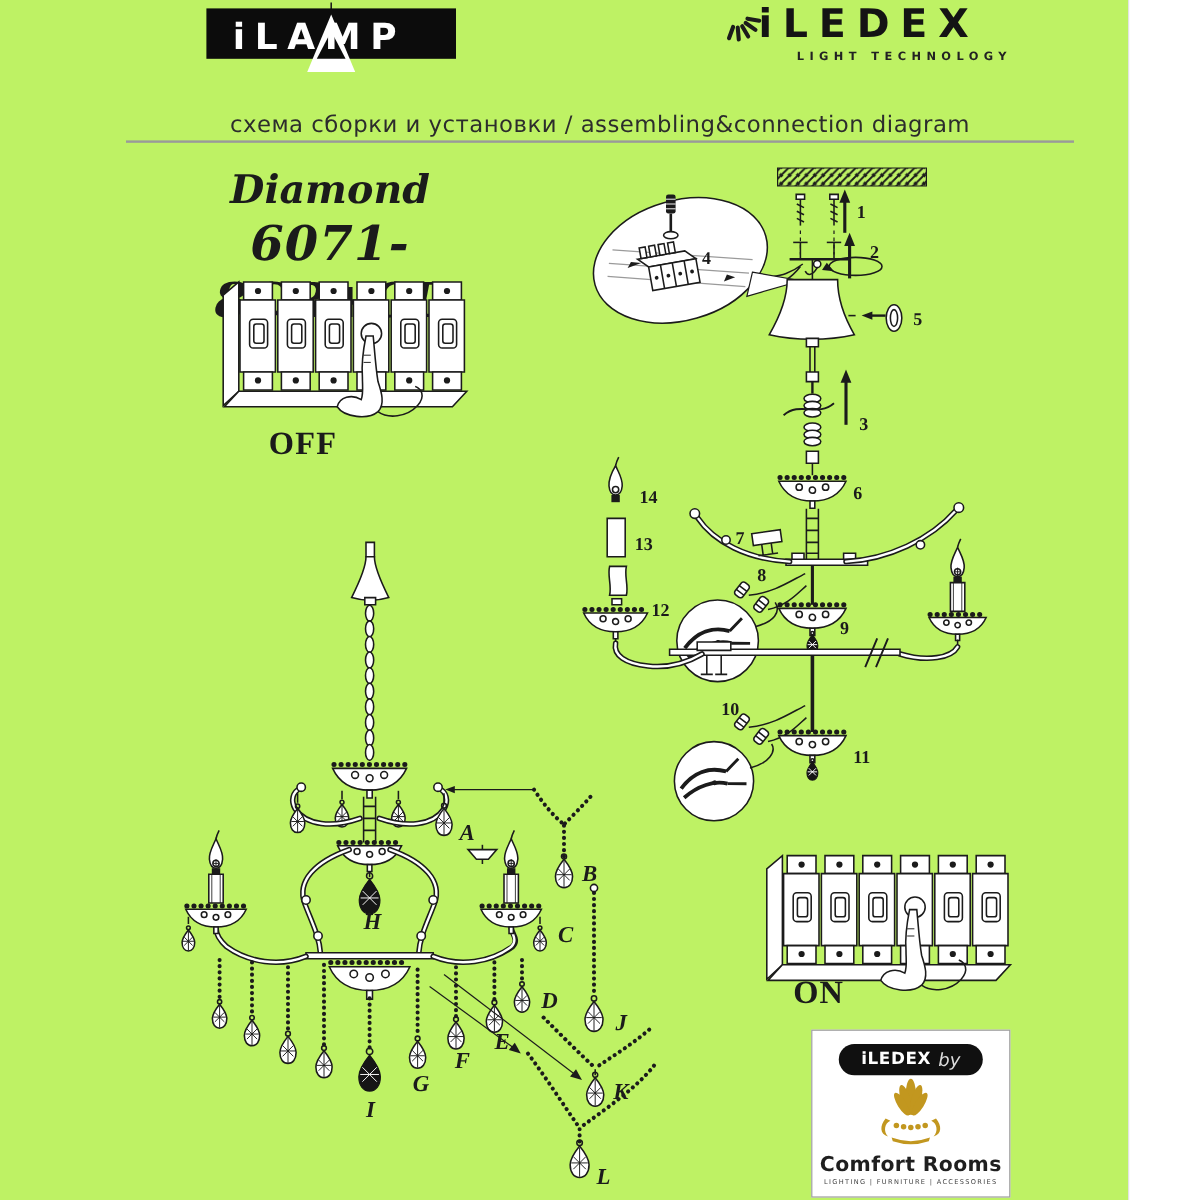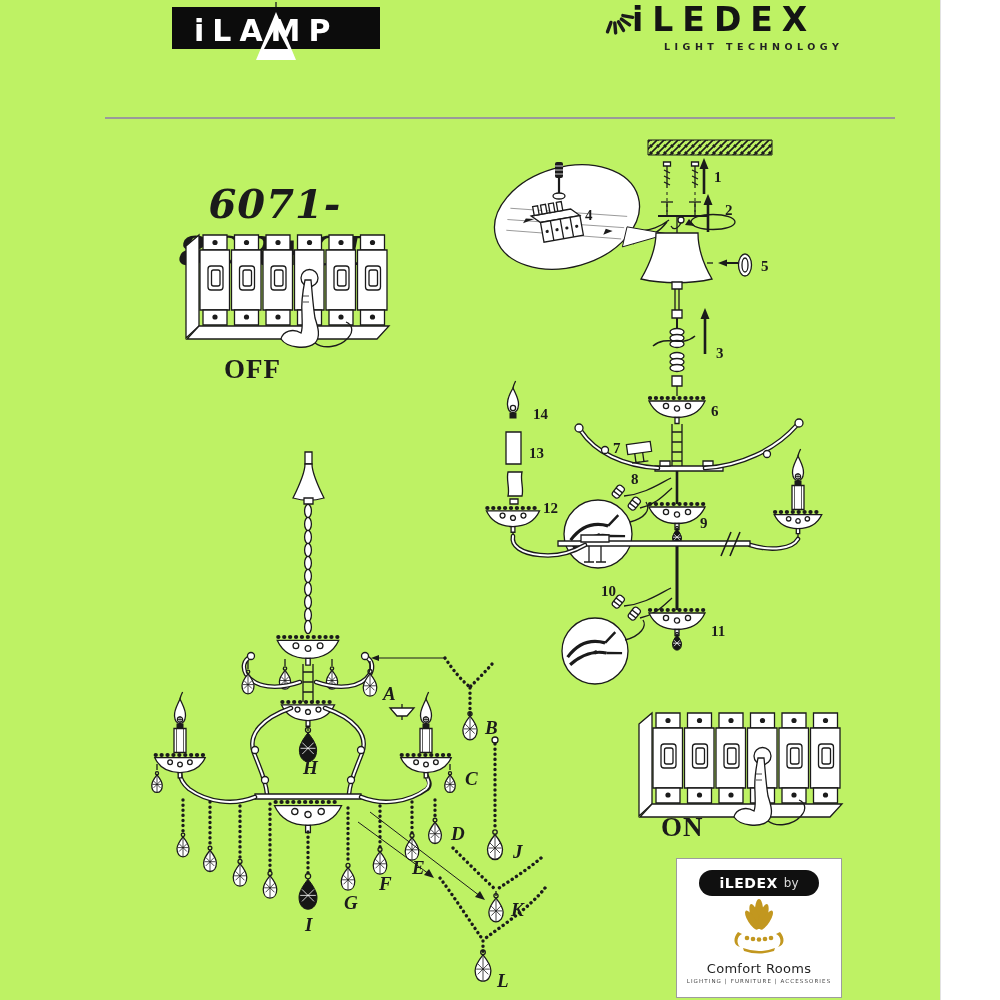--- a/index.html
+++ b/index.html
@@ -19,22 +19,22 @@
   .let{font:italic bold 19px "Liberation Serif",serif;fill:#1b1b1b;}
   .subtitle{width:1000px;text-align:center;font-size:19px;letter-spacing:.4px;color:#2c2c2c;}
   .rule{height:2px;background:#9a9a9a;}
   .model-name{font:italic 600 33px "DejaVu Serif",serif;text-align:center;}
   .model-code{font:italic 700 40px "DejaVu Serif",serif;text-align:center;letter-spacing:1px;}
   .sw-label{font:bold 27px "Liberation Serif",serif;letter-spacing:1px;}
   .badge{box-sizing:border-box;width:166px;height:140px;border:1.5px solid #9d9d9d;background:#fff;text-align:center;}
   .pill{width:120px;height:26px;margin:11px auto 2px;background:#101010;border-radius:13px;
         color:#fff;display:flex;align-items:center;justify-content:center;gap:6px;}
   .pill .b1{font-weight:bold;font-size:14px;letter-spacing:.5px;}
-  .pill .b2{font-size:12px;color:#ddd;}
-  .cr-name{font-weight:normal;font-size:13px;letter-spacing:.3px;color:#1f1f1f;margin-top:1px;}
+  .pill .b2{font-size:15px;color:#ddd;font-style:italic;}
+  .cr-name{font-weight:bold;font-size:17px;letter-spacing:.3px;color:#1f1f1f;margin-top:1px;}
   .cr-tag{font-size:5.5px;letter-spacing:1.1px;color:#444;margin-top:2px;}
 </style>
 </head>
 <body>
 
 <div class="sheet">
 
   
   <svg width="0" height="0">
     <defs>
@@ -155,23 +155,25 @@
       <line x1="0" y1="9" x2="0" y2="19" transform="rotate(-80)"></line>
       <line x1="0" y1="9" x2="0" y2="19" transform="rotate(-55)"></line>
       <line x1="0" y1="9" x2="0" y2="19" transform="rotate(-30)"></line>
       <line x1="0" y1="9" x2="0" y2="19" transform="rotate(-5)"></line>
       <line x1="0" y1="9" x2="0" y2="19" transform="rotate(20)"></line>
     </g>
     <text x="50" y="31" font-family="DejaVu Sans" font-size="33" font-weight="bold" fill="#141414" letter-spacing="9">iLEDEX</text>
     <text x="82" y="50" font-family="DejaVu Sans" font-size="9.5" font-weight="bold" fill="#222" letter-spacing="4.5">LIGHT TECHNOLOGY</text>
   </svg>
 
+  <div class="abs subtitle" style="top:93px">схема сборки и установки / assembling&amp;connection diagram</div>
   <div class="abs rule" style="left:105px;top:117px;width:790px"></div>
 
   
+  <div class="abs model-name" style="left:150px;top:138px;width:250px">Diamond</div>
   <div class="abs model-code" style="left:135px;top:180px;width:280px">6071-8CR+CL</div>
 
   
   <svg class="abs" style="left:183px;top:226px" width="212" height="124">
     <use href="#breaker"></use>
   </svg>
   <div class="abs sw-label" style="left:224px;top:354px">OFF</div>
 
   
   <svg class="abs" style="left:455px;top:132px" width="420" height="560">

